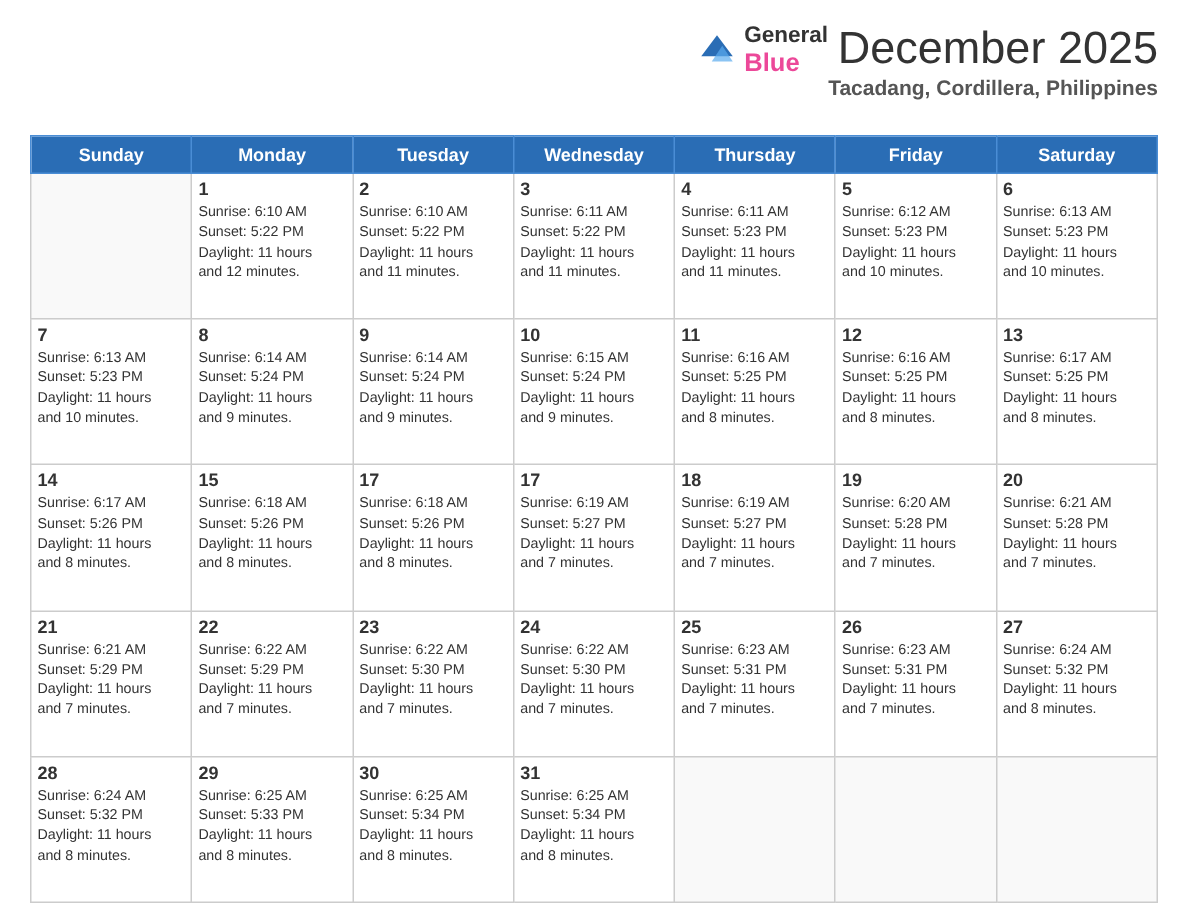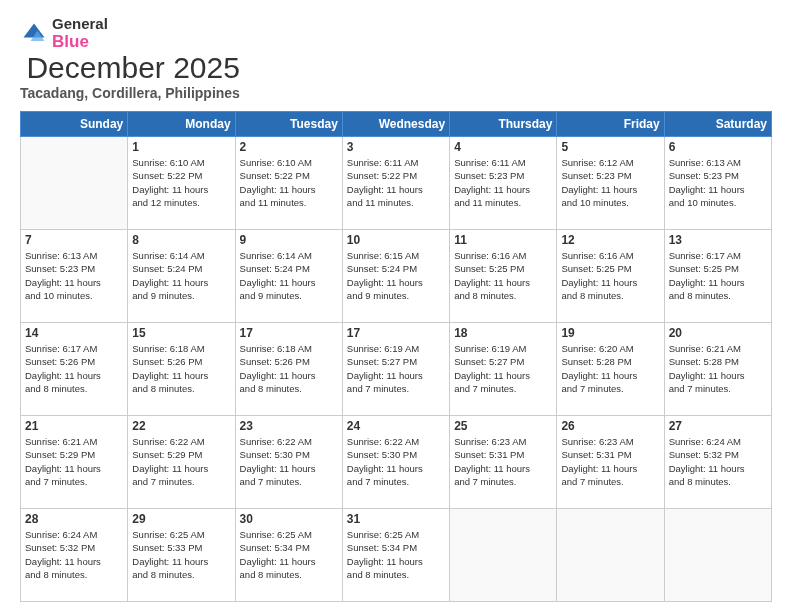--- a/index.html
+++ b/index.html
@@ -12,24 +12,23 @@
     }
     .page {
       width: 792px;
       height: 612px;
       padding: 16px 20px 10px 20px;
       display: flex;
       flex-direction: column;
     }
     .header {
       display: flex;
-      justify-content: flex-start;
+      justify-content: flex-end;
       align-items: flex-start;
-      margin-bottom: 10px;
-      flex-direction: column;
+      margin-bottom: 24px;
     }
     .logo {
       display: flex;
       align-items: center;
       gap: 4px;
     }
     .logo-text {
       display: flex;
       flex-direction: column;
       line-height: 1.1;
@@ -67,21 +66,21 @@
       border-collapse: collapse;
       width: 100%;
       table-layout: fixed;
     }
     .calendar th {
       background: #2a6db5;
       color: #fff;
       font-size: 12px;
       font-weight: bold;
       padding: 5px 4px;
-      text-align: right;
+      text-align: center;
       border: 1px solid #4a8dd5;
       margin-top: 12px;
     }
     .calendar td {
       border: 1px solid #ccc;
       vertical-align: top;
       padding: 3px 4px;
       font-size: 10px;
       color: #333;
       height: 88px;

